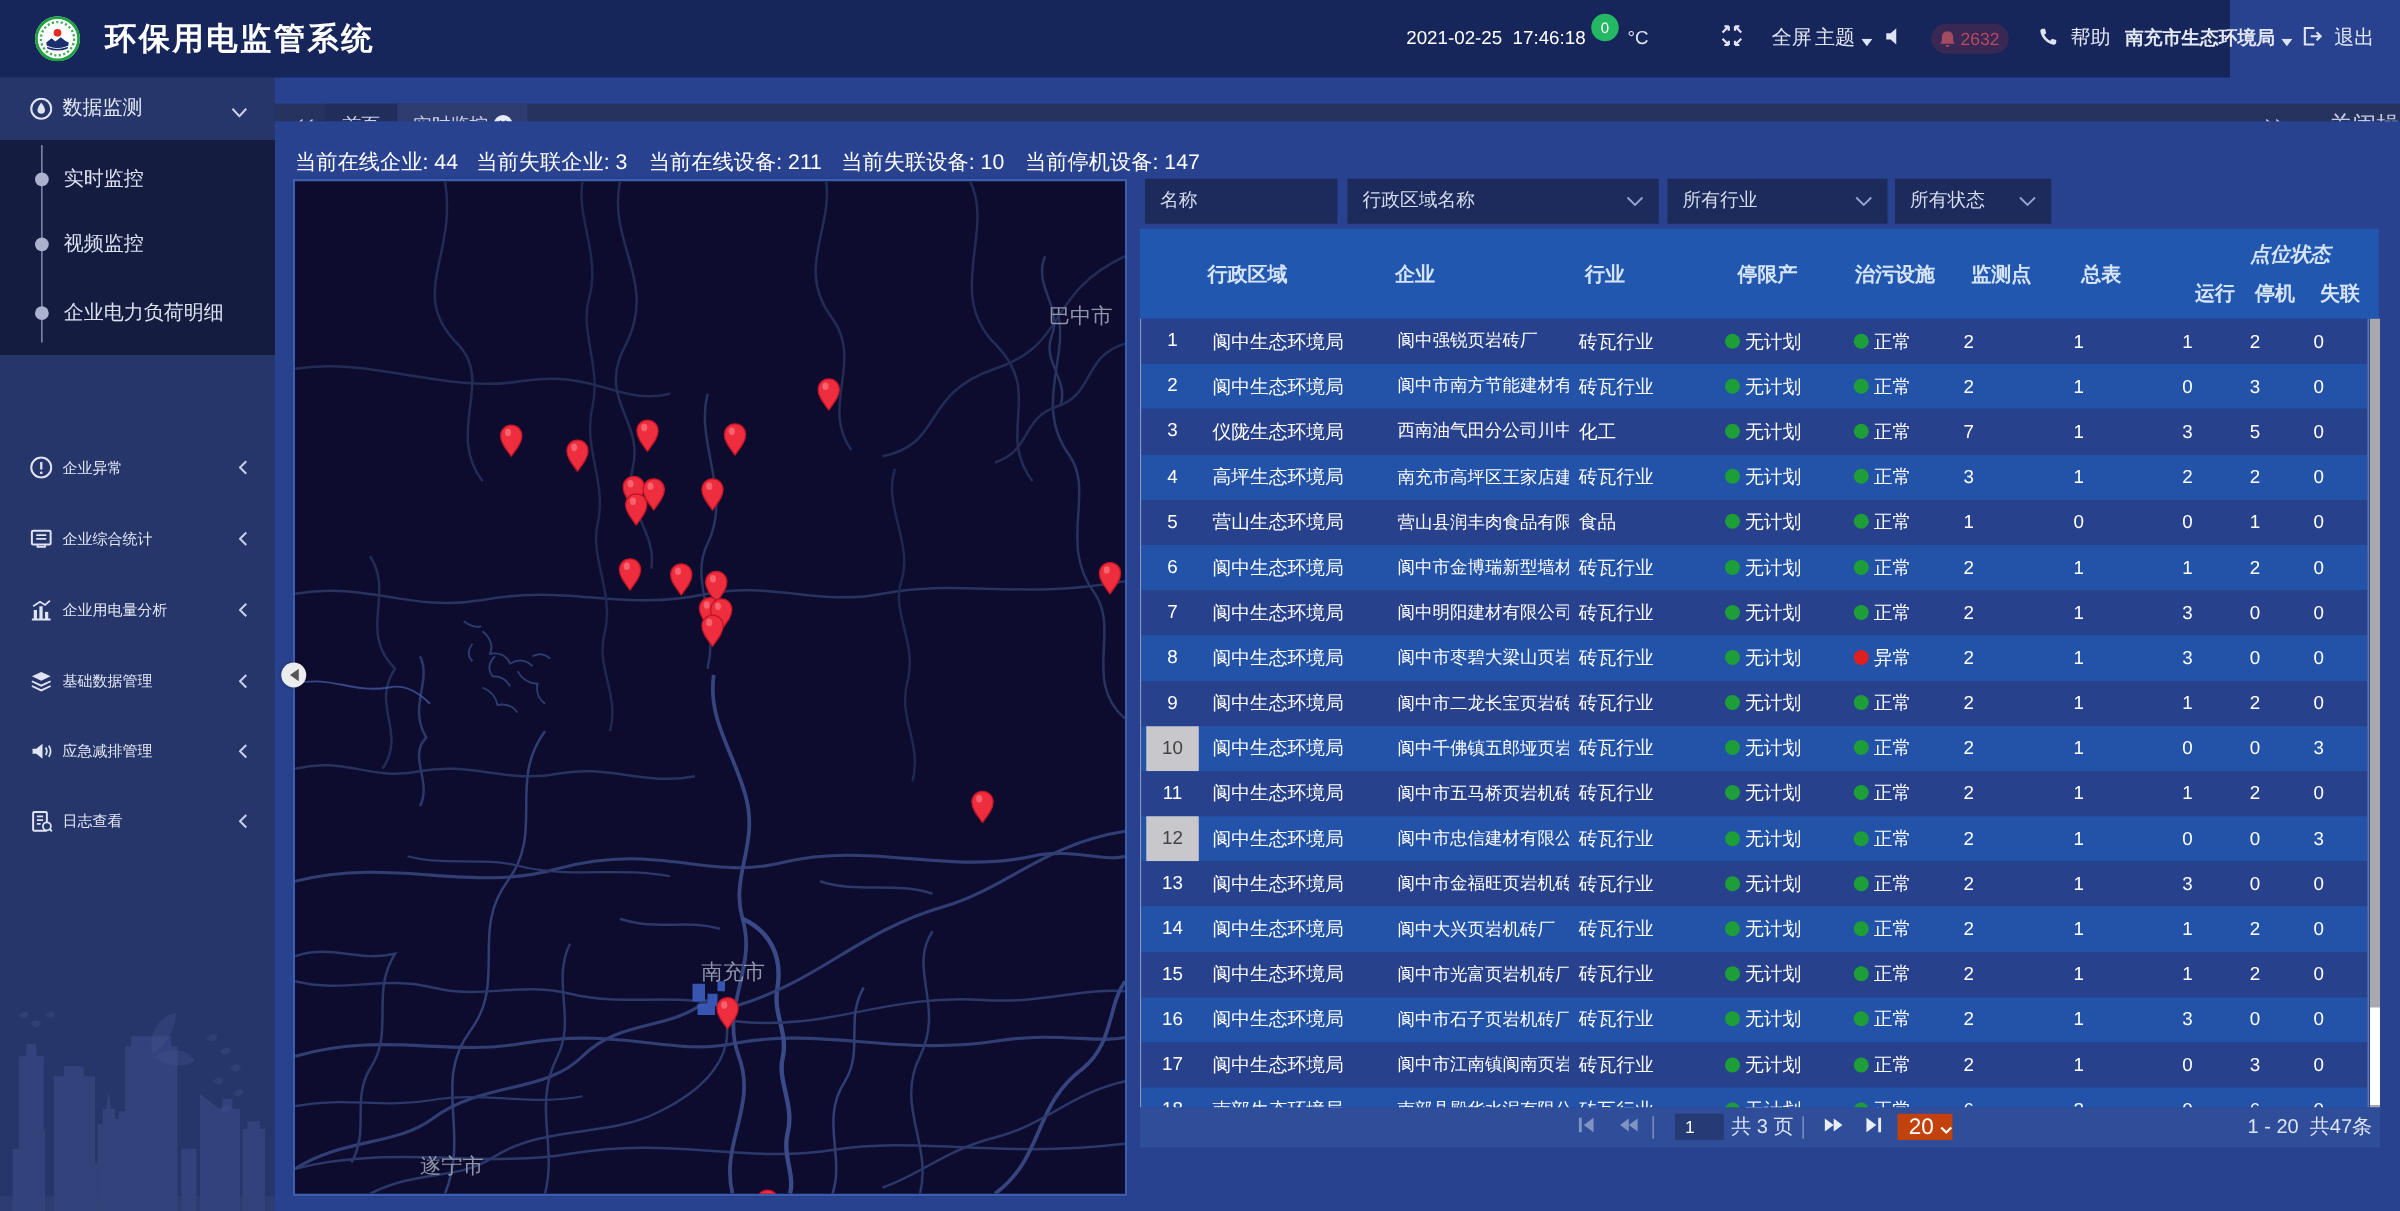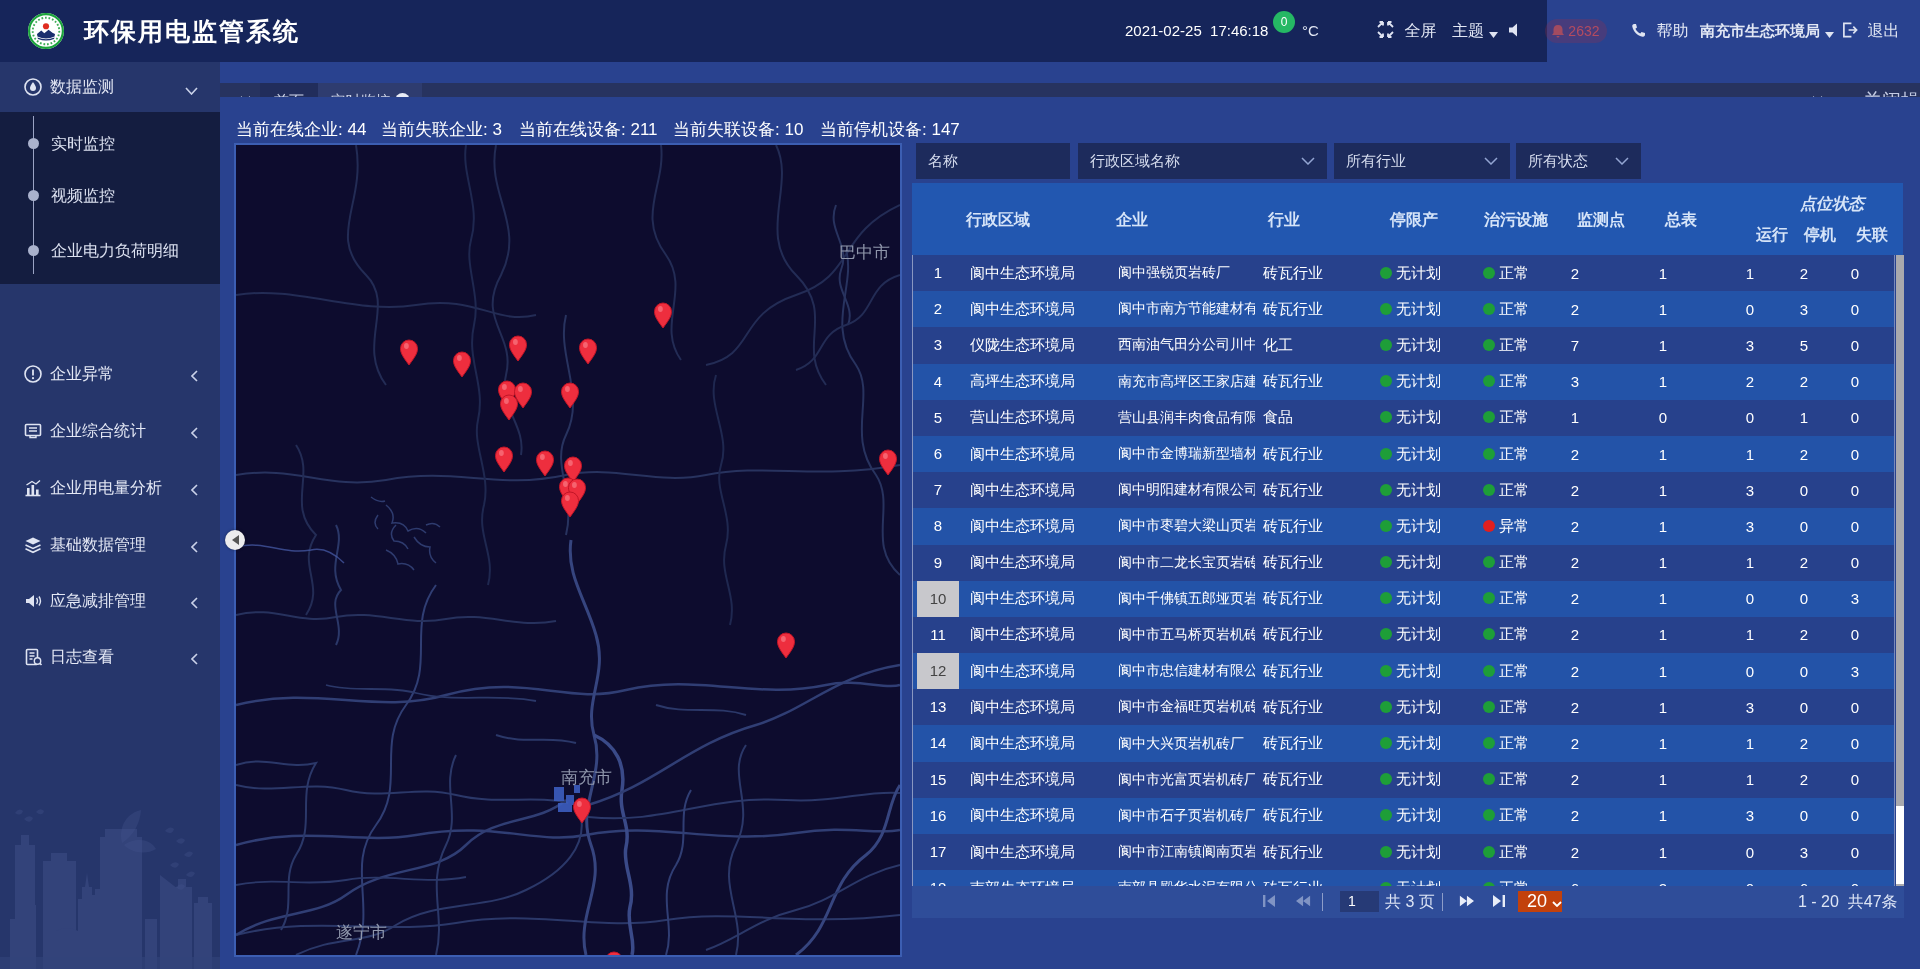--- a/index.html
+++ b/index.html
@@ -1,36 +1,36 @@
 <!DOCTYPE html>
 <html lang="zh"><head>
 <meta charset="utf-8">
 <title>环保用电监管系统</title>
 <style>
 * { margin:0; padding:0; box-sizing:border-box; }
 html,body { width:1920px; height:969px; overflow:hidden; font-family:"Liberation Sans",sans-serif; background:#29428f; }
-#header { position:absolute; left:0; top:0; width:1547px; height:62px; background:#16255a; color:#dfe4f2; z-index:5; }
+#header { position:absolute; left:0; top:0; width:1784px; height:62px; background:#16255a; color:#dfe4f2; z-index:5; }
 #logo { position:absolute; left:28px; top:13px; width:36px; height:36px; }
 #title { position:absolute; left:84px; top:0; height:62px; line-height:62px; font-size:25px; font-weight:bold; color:#fff; letter-spacing:2px; }
 .hitem { position:absolute; top:0; height:62px; line-height:62px; font-size:16px; color:#e2e7f4; white-space:nowrap; }
 .hitem svg { vertical-align:-2px; }
 #datetime { left:1125px; font-size:15px; color:#fff; }
 #tempbadge { position:absolute; left:1273px; top:11px; width:22px; height:22px; border-radius:50%; background:#25b864; color:#fff; font-size:12px; text-align:center; line-height:22px; }
 #noticepill { position:absolute; left:1545px; top:19px; width:62px; height:24px; border-radius:12px; background:rgba(160,45,70,0.26); color:#b44b60; font-size:14px; line-height:24px; text-align:center; }
 #sidebar { position:absolute; left:0; top:62px; width:220px; height:907px; background:#26366b; overflow:hidden; }
 .sgroup { position:absolute; left:0; width:220px; height:50px; color:#e4e8f5; font-size:16px; }
 .sgroup .txt, .mitem .txt { position:absolute; left:50px; top:0; height:50px; line-height:50px; }
 .micon { position:absolute; left:24px; top:16px; width:18px; height:18px; }
 .chev { position:absolute; right:22px; top:19px; }
 #submenu { position:absolute; left:0; top:50px; width:220px; height:172px; background:#141d40; }
 #submenu .vline { position:absolute; left:33px; top:4px; width:1px; height:158px; background:#9aa3c4; }
 .subitem { position:absolute; left:0; width:220px; height:30px; color:#dde2f1; font-size:16px; }
 .subitem .bdot { position:absolute; left:28px; top:9px; width:11px; height:11px; border-radius:50%; background:#aab2cd; }
 .subitem .txt { position:absolute; left:51px; top:0; line-height:30px; }
-.mitem { position:absolute; left:0; width:220px; height:50px; color:#e4e8f5; font-size:16px; }
+.mitem { position:absolute; left:0; width:220px; height:50px; color:#e4e8f5; font-size:12px; }
 #skyline { position:absolute; left:0; bottom:0; width:220px; height:190px; }
 #tabbar { position:absolute; left:220px; top:62px; width:1700px; height:35px; background:#27335f; color:#ccd3e8;margin-top:21px; }
 .tab { position:absolute; top:0; height:35px; line-height:35px; font-size:15px; text-align:center; }
 #tab1 { left:40px; width:58px; background:#212d5b; }
 #tab2 { left:98px; width:104px; background:#2e3c6f; }
 .arr { position:absolute; top:0; height:35px; line-height:35px; font-size:19px; color:#c3cbe4;text-align:right; }
 .arr svg { vertical-align:-1px; }
 #content { position:absolute; left:220px; top:97px; width:1700px; height:872px; background:#29428f; }
 .stat { position:absolute; top:15px; height:36px; line-height:36px; color:#fff; font-size:17px; }
 #map { position:absolute; left:14px; top:46px; width:668px; height:814px; background:#0d0c2e; border:2px solid #3c5eb2; }
@@ -80,21 +80,21 @@
     <path d="M11 28.5 Q21 32.5 31 28.5 L30.3 30.3 Q21 33.8 11.7 30.3 Z" fill="#1b2f6e"></path>
   </svg>
   <div id="title">环保用电监管系统</div>
   <div class="hitem" id="datetime">2021-02-25&nbsp; 17:46:18</div>
   <div id="tempbadge">0</div>
   <div class="hitem" style="left:1302px;font-size:15px;">°C</div>
   <div class="hitem" style="left:1377px;">
     <svg width="17" height="17" viewBox="0 0 17 17">
         <path d="M1 6 L6 1 M6 1 H2.5 M6 1 V4.5 M16 6 L11 1 M11 1 h3.5 M11 1 v3.5 M1 11 L6 16 M6 16 H2.5 M6 16 v-3.5 M16 11 L11 16 M11 16 h3.5 M11 16 v-3.5" stroke="#dfe4f2" stroke-width="1.8" fill="none"></path>
       </svg>
-    <span style="margin-left:6px">全屏</span></div>
+    <span style="margin-left:19px">全屏</span></div>
   <div class="hitem" style="left:1452px;">主题<span style="margin-left:5px"><svg width="9" height="6" viewBox="0 0 9 6">
           <path d="M0 0 H9 L4.5 6 Z" fill="#dfe4f2"></path>
         </svg></span></div>
   <div class="hitem" style="left:1508px;">
     <svg width="16" height="16" viewBox="0 0 16 16">
         <path d="M1 5.5 H4.5 L9 1.5 V14.5 L4.5 10.5 H1 Z" fill="#dfe4f2"></path>
       </svg>
   </div>
   <div id="noticepill"><svg width="12" height="13" viewBox="0 0 12 13" style="vertical-align:-2px">
         <path d="M6 0 C 3 0 1.5 2 1.5 4.5 V 8 L 0 10 H 12 L 10.5 8 V 4.5 C 10.5 2 9 0 6 0 Z M 4.5 11 A 1.5 1.5 0 0 0 7.5 11 Z" fill="#a34b60"></path>

